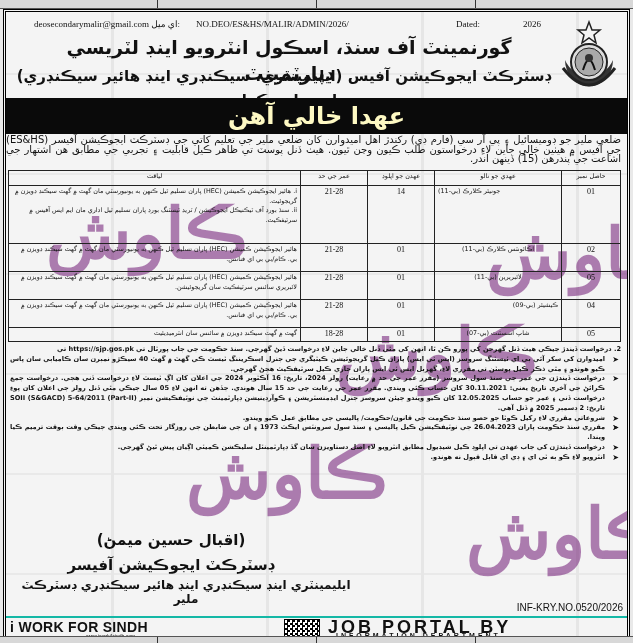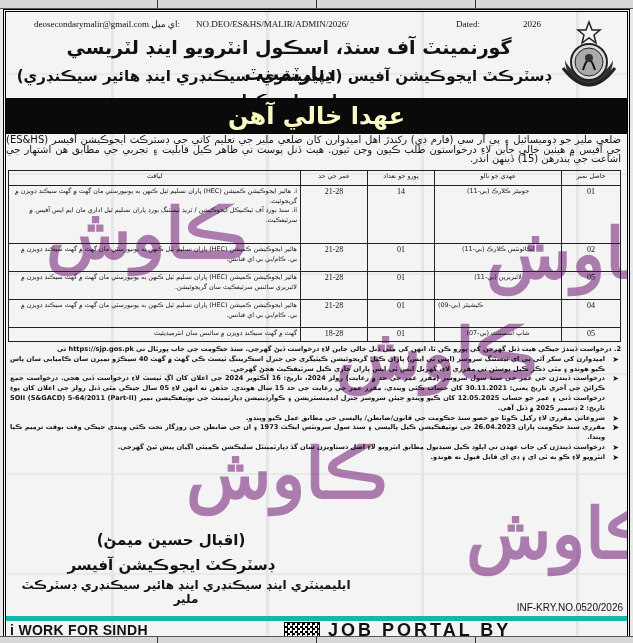--- a/index.html
+++ b/index.html
@@ -32,21 +32,21 @@
   table.jobs td.q{text-align:right;line-height:9.5px;}
   .cond{position:absolute;left:4px;right:6px;top:333px;font-size:6.6px;line-height:9.8px;direction:rtl;font-weight:bold;}
   .cond .item{position:relative;padding-right:16px;text-align:justify;}
   .cond .item .arrow{position:absolute;right:2px;top:0;font-size:8px;}
   .cond .head{padding-right:0;}
   .sig{position:absolute;left:0;width:330px;text-align:center;direction:rtl;font-weight:bold;}
   .sig1{top:519px;font-size:15px;}
   .sig2{top:544px;font-size:15px;}
   .sig3{left:10px;width:340px;top:566px;font-size:12px;}
   .infno{position:absolute;right:4px;top:590px;font-family:"Liberation Sans",sans-serif;font-size:10px;padding-left:15px;}
-  .footer{position:absolute;left:0;right:0;top:604px;height:21px;border-top:5px solid #14b8a6;text-align:center;}
+  .footer{position:absolute;left:0;right:0;top:604px;height:21px;border-top:2px solid #14b8a6;text-align:center;}
   .iwork{position:absolute;left:4px;top:1px;font-family:"Liberation Sans",sans-serif;font-weight:900;font-size:14px;letter-spacing:.3px;}
   .iwork-url{position:absolute;left:80px;top:15px;font-size:5px;font-family:"Liberation Sans",sans-serif;}
   .qr{position:absolute;left:278px;top:1px;width:34px;height:18px;
       background:repeating-conic-gradient(#000 0 25%,#fff 0 50%) 0 0/5px 5px;border:1px solid #000;}
   .portal{position:absolute;left:322px;top:-1px;font-family:"Liberation Sans",sans-serif;font-weight:900;font-size:18px;letter-spacing:3px;}
   .dept{position:absolute;left:330px;top:14px;font-family:"Liberation Sans",sans-serif;font-weight:900;font-size:7px;letter-spacing:3px;}
 </style>
 </head>
 <body>
 
@@ -90,29 +90,29 @@
 
     <div class="banner">عهدا خالي آهن</div>
 
     <div class="intro">ضلعي ملير جو ڊوميسائيل ۽ پي آر سي (فارم ڊي) رکندڙ اهل اميدوارن کان ضلعي ملير جي تعليم کاتي جي ڊسٽرڪٽ ايجوڪيشن آفيسر (ES&amp;HS) جي آفيس ۾ هيٺين خالي جاين لاءِ درخواستون طلب ڪيون وڃن ٿيون. هيٺ ڏنل پوسٽ تي ظاهر ڪيل قابليت ۽ تجربي جي مطابق هن اشتهار جي اشاعت جي پندرهن (15) ڏينهن اندر.</div>
 
     <table class="jobs">
       <thead>
         <tr>
           <th style="width:52px">حاصل نمبر</th>
           <th style="width:120px">عهدي جو نالو</th>
-          <th style="width:60px">پورو جو تعداد</th>
+          <th style="width:60px">عهدن جو اپلوڊ</th>
           <th style="width:60px">عمر جي حد</th>
           <th>لياقت</th>
         </tr>
       </thead>
       <tbody>
         <tr style="height:58px">
           <td class="c">01</td>
-          <td style="text-align:center">جونيئر ڪلارڪ (بي-11)</td>
+          <td style="text-align:left">جونيئر ڪلارڪ (بي-11)</td>
           <td class="c">14</td>
           <td class="c">21-28</td>
           <td class="q">
             <div>i. هائير ايجوڪيشن ڪميشن (HEC) پاران تسليم ٿيل ڪنهن به يونيورسٽي مان گهٽ ۾ گهٽ سيڪنڊ ڊويزن ۾ گريجوئيٽ.</div>
             <div>ii. سنڌ بورڊ آف ٽيڪنيڪل ايجوڪيشن / ٽريڊ ٽيسٽنگ بورڊ پاران تسليم ٿيل اداري مان ايم ايس آفيس ۾ سرٽيفڪيٽ.</div>
           </td>
         </tr>
         <tr style="height:28px">
           <td class="c">02</td>
           <td style="text-align:center">اڪائونٽس ڪلارڪ (بي-11)</td>
@@ -122,40 +122,40 @@
         </tr>
         <tr style="height:28px">
           <td class="c">05</td>
           <td style="text-align:center">لائبريرين (بي-11)</td>
           <td class="c">01</td>
           <td class="c">21-28</td>
           <td class="q">هائير ايجوڪيشن ڪميشن (HEC) پاران تسليم ٿيل ڪنهن به يونيورسٽي مان گهٽ ۾ گهٽ سيڪنڊ ڊويزن ۾ لائبريري سائنس سرٽيفڪيٽ سان گريجوئيشن.</td>
         </tr>
         <tr style="height:28px">
           <td class="c">04</td>
-          <td style="text-align:left">ڪيشيئر (بي-09)</td>
+          <td style="text-align:right">ڪيشيئر (بي-09)</td>
           <td class="c">01</td>
           <td class="c">21-28</td>
           <td class="q">هائير ايجوڪيشن ڪميشن (HEC) پاران تسليم ٿيل ڪنهن به يونيورسٽي مان گهٽ ۾ گهٽ سيڪنڊ ڊويزن ۾ بي. ڪام/بي بي اي فنانس.</td>
         </tr>
         <tr style="height:14px">
           <td class="c">05</td>
           <td style="text-align:center">شاپ اسسٽنٽ (بي-07)</td>
           <td class="c">01</td>
           <td class="c">18-28</td>
           <td class="q">گهٽ ۾ گهٽ سيڪنڊ ڊويزن ۾ سائنس سان انٽرميڊيئيٽ</td>
         </tr>
       </tbody>
     </table>
 
     <div class="cond">
       <div class="head">2. درخواست ڏيندڙ جيڪي هيٺ ڏنل گهرجن کي پورو ڪن ٿا، انهن کي مٿي ڏنل خالي جاين لاءِ درخواست ڏيڻ گهرجي. سنڌ حڪومت جي جاب پورٽال تي https://sjp.gos.pk تي</div>
       <div class="item"><span class="arrow">➤</span><span>اميدوارن کي سکر آئي بي اي ٽيسٽنگ سروسز (ايس ٽي ايس) پاران ڪيل گريجوئيشن ڪيٽيگري جي جنرل اسڪريننگ ٽيسٽ ڪي گهٽ ۾ گهٽ 40 سيڪڙو نمبرن سان ڪاميابي سان پاس ڪيو هوندو ۽ مٿي ذڪر ڪيل پوسٽن تي مقرري لاءِ، گهربل ايس ٽي ايس پاران جاري ڪيل سرٽيفڪيٽ هجڻ گهرجي.</span></div>
       <div class="item"><span class="arrow">➤</span><span>درخواست ڏيندڙن جي عمر جي سنڌ سول سروسز (مقرر عمر جي حد ۾ رعايت) رولز 2024، تاريخ: 16 آڪٽوبر 2024 جي اعلان کان اڳ ٽيسٽ لاءِ درخواست ڏني هجي. درخواست جمع ڪرائڻ جي آخري تاريخ يعني: 30.11.2021 کان حساب ڪئي ويندي. مقرر عمر جي رعايت جي حد 15 سال هوندي. جڏهن ته انهن لاءِ 05 سال جيڪي مٿي ڏنل رولز جي اعلان کان پوءِ درخواست ڏني ۽ عمر جو حساب 12.05.2025 کان ڪيو ويندو جيئن سروسز جنرل ايڊمنسٽريشن ۽ ڪوآرڊينيشن ڊپارٽمينٽ جي نوٽيفڪيشن نمبر SOII (S&amp;GACD) 5-64/2011 (Part-II) تاريخ: 2 ڊسمبر 2025 ۾ ڏنل آهي.</span></div>
-      <div class="item"><span class="arrow">➤</span><span>شروعاتي مقرري لاءِ رکيل ڪوٽا جو حصو سنڌ حڪومت جي قانون/ضابطن/ پاليسي جي مطابق عمل ڪيو ويندو.</span></div>
+      <div class="item"><span class="arrow">➤</span><span>شروعاتي مقرري لاءِ رکيل ڪوٽا جو حصو سنڌ حڪومت جي قانون/حڪومت/ پاليسي جي مطابق عمل ڪيو ويندو.</span></div>
       <div class="item"><span class="arrow">➤</span></div>
       <div class="item"><span class="arrow">➤</span><span>مقرري سنڌ حڪومت پاران 26.04.2023 جي نوٽيفڪيشن ڪيل پاليسي ۽ سنڌ سول سرونٽس ايڪٽ 1973 ۽ ان جي ضابطن جي روزگار تحت ڪئي ويندي جيڪي وقت بوقت ترميم ڪيا ويندا.</span></div>
       <div class="item"><span class="arrow">➤</span><span>درخواست ڏيندڙن کي جاب عهدن تي اپلوڊ ڪيل شيڊيول مطابق انٽرويو لاءِ اصل دستاويزن سان گڏ ڊپارٽمينٽل سليڪشن ڪميٽي اڳيان پيش ٿيڻ گهرجي.</span></div>
       <div class="item"><span class="arrow">➤</span><span>انٽرويو لاءِ ڪو به ٽي اي ۽ ڊي اي قابل قبول نه هوندو.</span></div>
     </div>
 
     <div class="sig sig1">(اقبال حسين ميمڻ)</div>
     <div class="sig sig2">ڊسٽرڪٽ ايجوڪيشن آفيسر</div>
     <div class="sig sig3">ايليمينٽري اينڊ سيڪنڊري اينڊ هائير سيڪنڊري ڊسٽرڪٽ ملير</div>
 

